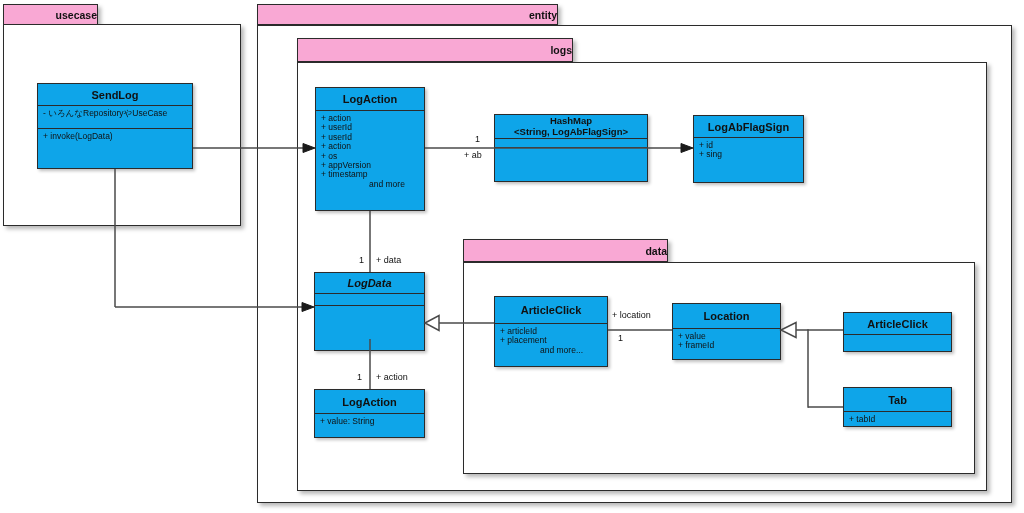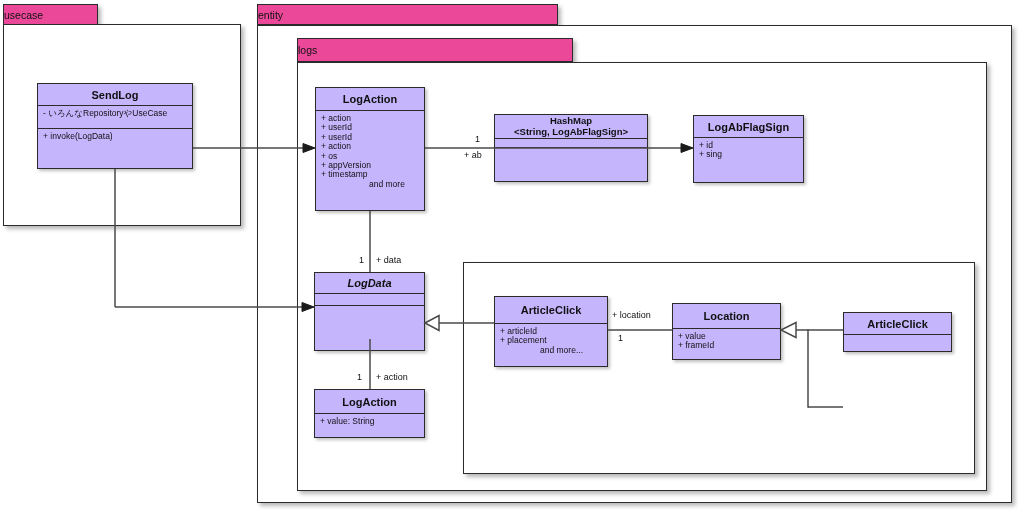--- a/index.html
+++ b/index.html
@@ -1,31 +1,31 @@
 <!DOCTYPE html>
 <html><head>
 <meta charset="utf-8">
 <style>
   * { margin:0; padding:0; box-sizing:border-box; }
   html,body { background:#ffffff; font-family:"Liberation Sans", sans-serif; }
   .canvas { position:relative; width:1024px; height:513px; background:#ffffff; overflow:hidden; }
 
   .pkg-tab {
-    position:absolute; background:#ec4899; border:1.5px solid #2b2b2b; z-index:1;
-    display:flex; align-items:center; justify-content:flex-start;
-    font-weight:normal; font-size:10.5px; color:#111;
+    position:absolute; background:#f9a8d4; border:1.5px solid #2b2b2b; z-index:1;
+    display:flex; align-items:center; justify-content:flex-end;
+    font-weight:bold; font-size:10.5px; color:#111;
     box-shadow:3px 3px 4px rgba(0,0,0,.28);
   }
   .pkg-body {
     position:absolute; background:#fff; border:1.5px solid #2b2b2b; z-index:1;
     box-shadow:3px 3px 4px rgba(0,0,0,.28);
   }
 
   .cls {
-    position:absolute; background:#c4b5fd; border:1.5px solid #2b2b2b; z-index:2;
+    position:absolute; background:#0ea5e9; border:1.5px solid #2b2b2b; z-index:2;
     box-shadow:2px 2px 3px rgba(0,0,0,.25);
     display:flex; flex-direction:column;
   }
   .cls .title {
     flex:0 0 auto; display:flex; flex-direction:column;
     align-items:center; justify-content:center;
     font-weight:bold; font-size:11px; color:#111; text-align:center;
   }
   .cls .title.sm { font-size:9.5px; line-height:10.5px; }
   .cls .title .it { font-style:italic; }
@@ -58,20 +58,23 @@
   <div class="pkg-tab" style="left:257px;top:4px;width:301px;height:21px;">
     <span>entity</span>
   </div>
   <div class="pkg-body" style="left:257px;top:25px;width:755px;height:478px;"></div>
 
   <div class="pkg-tab" style="left:297px;top:38px;width:276px;height:24px;">
     <span>logs</span>
   </div>
   <div class="pkg-body" style="left:297px;top:62px;width:690px;height:429px;"></div>
 
+  <div class="pkg-tab" style="left:463px;top:239px;width:205px;height:23px;">
+    <span>data</span>
+  </div>
   <div class="pkg-body" style="left:463px;top:262px;width:512px;height:212px;"></div>
 
   <div class="cls" style="left:37px;top:83px;width:156px;height:86px;">
     <div class="title" style="height:21px;">SendLog</div>
     <div class="sec" style="flex:0 0 auto;height:23px;">
       <div>- いろんなRepositoryやUseCase</div>
     </div>
     <div class="sec">
       <div>+ invoke(LogData)</div>
     </div>
@@ -138,20 +141,26 @@
       <div>+ value</div>
       <div>+ frameId</div>
     </div>
   </div>
 
   <div class="cls" style="left:843px;top:312px;width:109px;height:40px;">
     <div class="title" style="height:21px;">ArticleClick</div>
     <div class="sec empty"></div>
   </div>
 
+  <div class="cls" style="left:843px;top:387px;width:109px;height:40px;">
+    <div class="title" style="height:23px;">Tab</div>
+    <div class="sec">
+      <div>+ tabId</div>
+    </div>
+  </div>
 
   <svg class="edges" width="1024" height="513">
     <g>
       <line x1="193" y1="148" x2="303" y2="148"></line>
       <polygon class="filled" points="315,148 303,143.5 303,152.5"></polygon>
     </g>
     <g>
       <line x1="425" y1="148" x2="681" y2="148"></line>
       <polygon class="filled" points="693,148 681,143.5 681,152.5"></polygon>
     </g>

